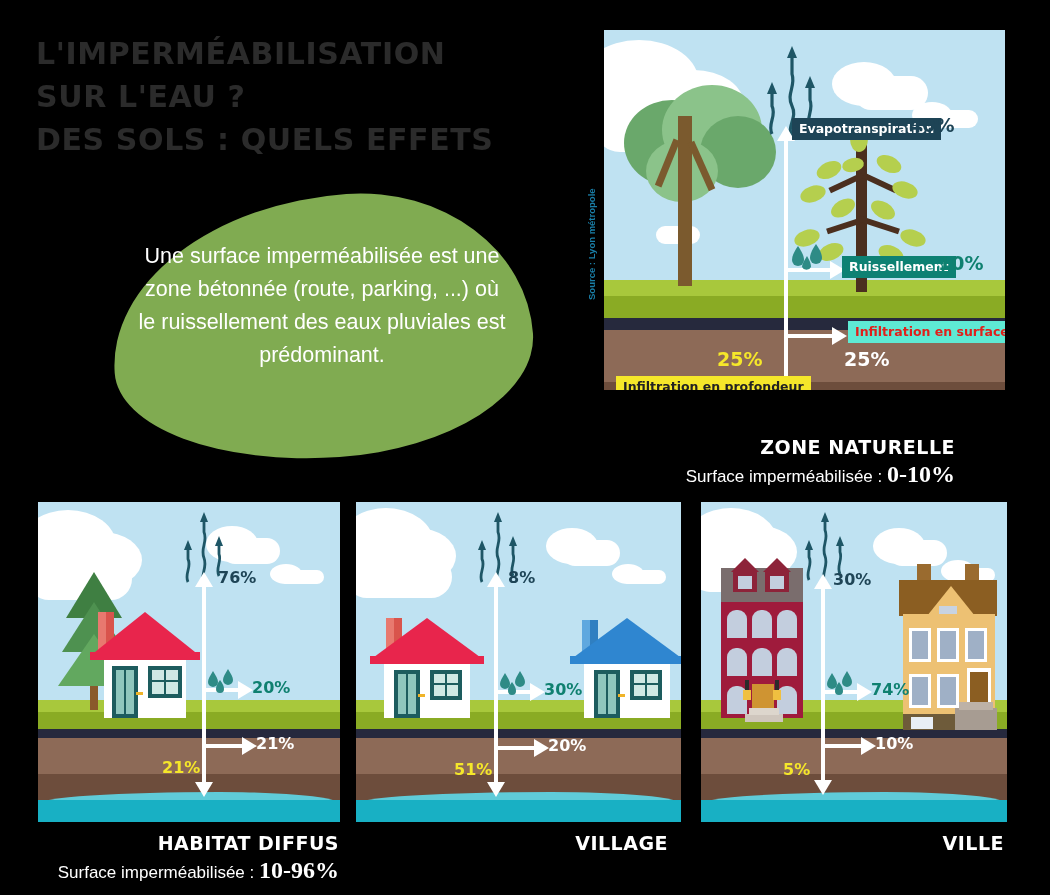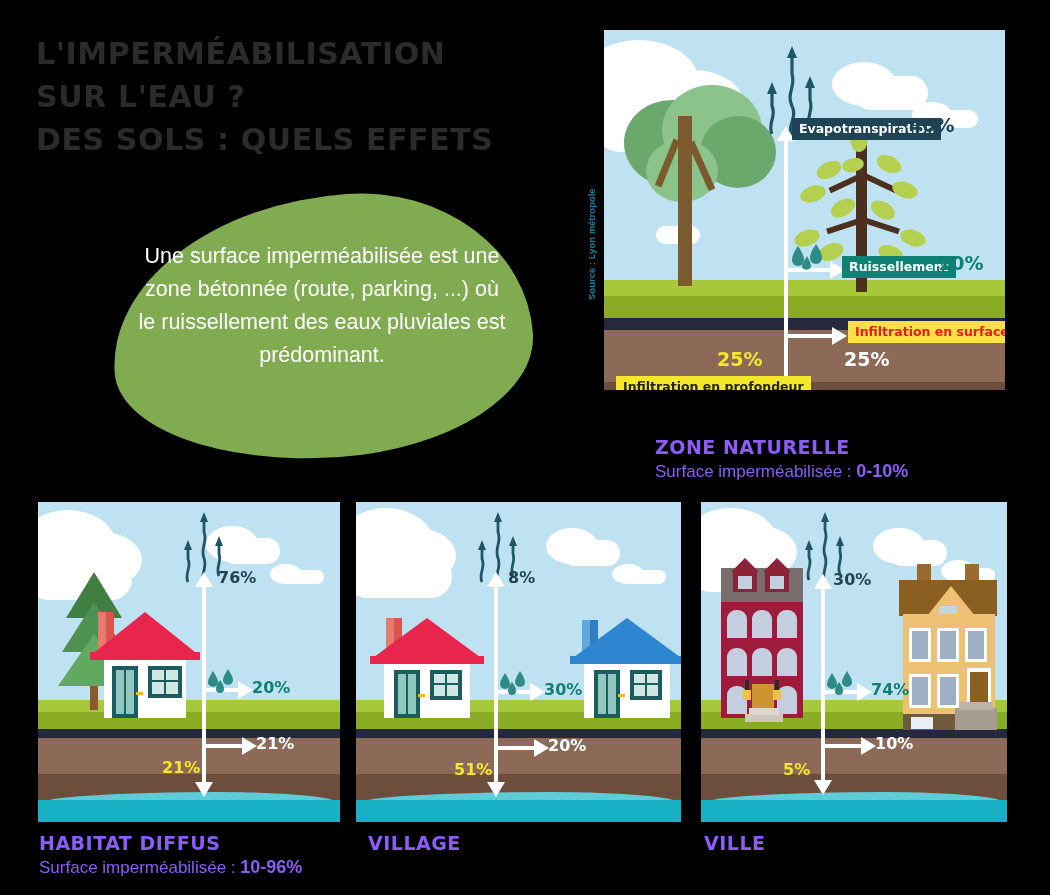--- a/index.html
+++ b/index.html
@@ -94,41 +94,41 @@
   .pct-surf{color:#ffffff;}
   .pct-deep{color:#f5e72a;}
 
   .badge{
     position:absolute;font-weight:bold;font-size:12.5px;
     padding:3px 7px 4px 7px;white-space:nowrap;
     font-family:"DejaVu Sans", sans-serif;
   }
   .badge-evap{background:#1e4456;color:#fff;}
   .badge-runoff{background:#0d8173;color:#fff;}
-  .badge-surf{background:#fde047;color:#e0201b;}
+  .badge-surf{background:#5eead4;color:#e0201b;}
   .badge-deep{background:#f5e72a;color:#222;}
 
   
   #source-label{
     position:absolute;left:586px;top:300px;
     color:#1a7fa8;font-size:9.5px;font-weight:bold;
     transform:rotate(-90deg);transform-origin:left top;
     white-space:nowrap;
     font-family:"Liberation Sans", sans-serif;
   }
 
   
-  .caption{position:absolute;text-align:left;color:#8b5cf6;}
+  .caption{position:absolute;text-align:right;color:#ffffff;}
   .caption-title{
     font-weight:bold;font-size:19px;letter-spacing:.5px;
     font-family:"DejaVu Sans", sans-serif;
     text-transform:uppercase;
   }
   .caption-sub{font-size:17px;margin-top:3px;font-family:"Liberation Sans", sans-serif;}
-  .caption-sub b{font-family:Liberation Sans, sans-serif;font-size:18px;}
+  .caption-sub b{font-family:Liberation Serif, serif;font-size:24px;}
 
   
   .rect{position:absolute;}
   .tri{position:absolute;width:0;height:0;}
 </style>
 </head>
 <body>
 
 <div id="title-block">
   <div class="title-line">L'IMPERMÉABILISATION</div>

